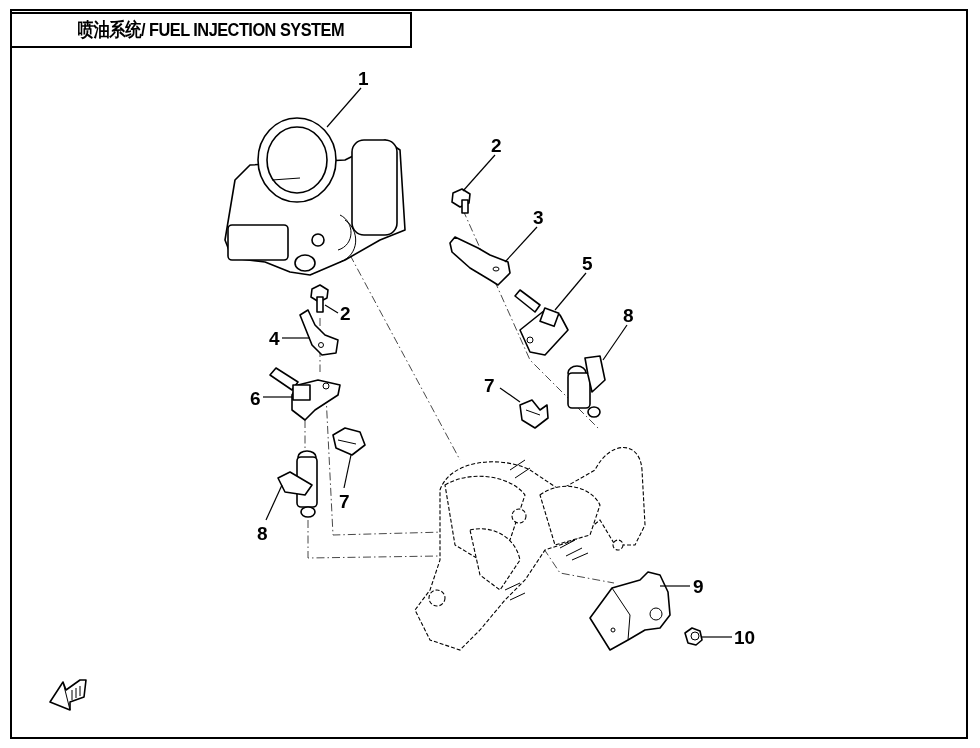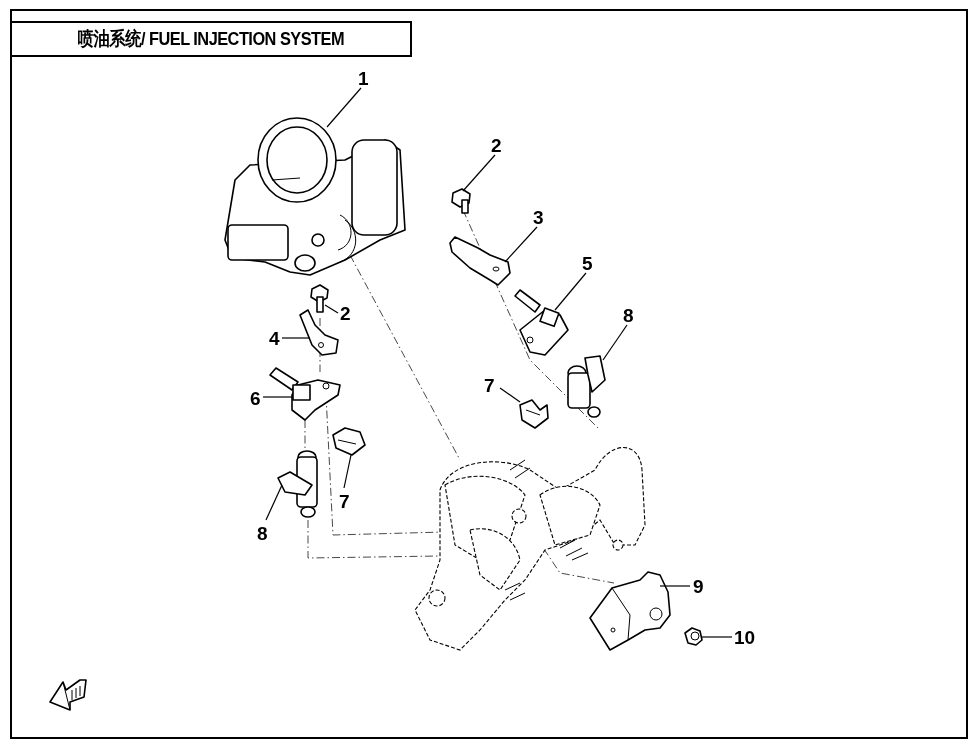--- a/index.html
+++ b/index.html
@@ -1,18 +1,18 @@
 <!DOCTYPE html>
 <html><head>
 <meta charset="utf-8">
 <style>
   html, body { margin: 0; padding: 0; background: #ffffff; }
   body { width: 980px; height: 748px; position: relative; overflow: hidden; font-family: "Liberation Sans", sans-serif; }
   .frame { position: absolute; left: 10px; top: 9px; width: 958px; height: 730px; border: 2px solid #000; box-sizing: border-box; }
-  .title-box { position: absolute; left: 10px; top: 21px; width: 402px; height: 36px; border: 2px solid #000; box-sizing: border-box; display: flex; align-items: center; justify-content: center; background: #fff; }
+  .title-box { position: absolute; left: 10px; top: 12px; width: 402px; height: 36px; border: 2px solid #000; box-sizing: border-box; display: flex; align-items: center; justify-content: center; background: #fff; }
   .title-text { font-family: "Liberation Sans", sans-serif; font-weight: bold; font-size: 19px; letter-spacing: -0.6px; transform: scaleX(0.86); color: #000; white-space: nowrap; }
   svg.diagram { position: absolute; left: 0; top: 0; width: 980px; height: 748px; }
   .lbl { font-family: "Liberation Sans Narrow", "Liberation Sans", sans-serif; font-weight: bold; font-size: 19px; fill: #000; }
   .ln { stroke: #000; stroke-width: 1.2; fill: none; }
   .dash { stroke: #333; stroke-width: 0.9; fill: none; stroke-dasharray: 8 3 1.5 3; }
   .part { stroke: #000; stroke-width: 1.6; fill: #fff; stroke-linejoin: round; }
   .thin { stroke: #000; stroke-width: 1; fill: none; }
   .pdash { stroke: #000; stroke-width: 1.1; fill: #fff; stroke-dasharray: 4 2; }
 </style>
 </head>

